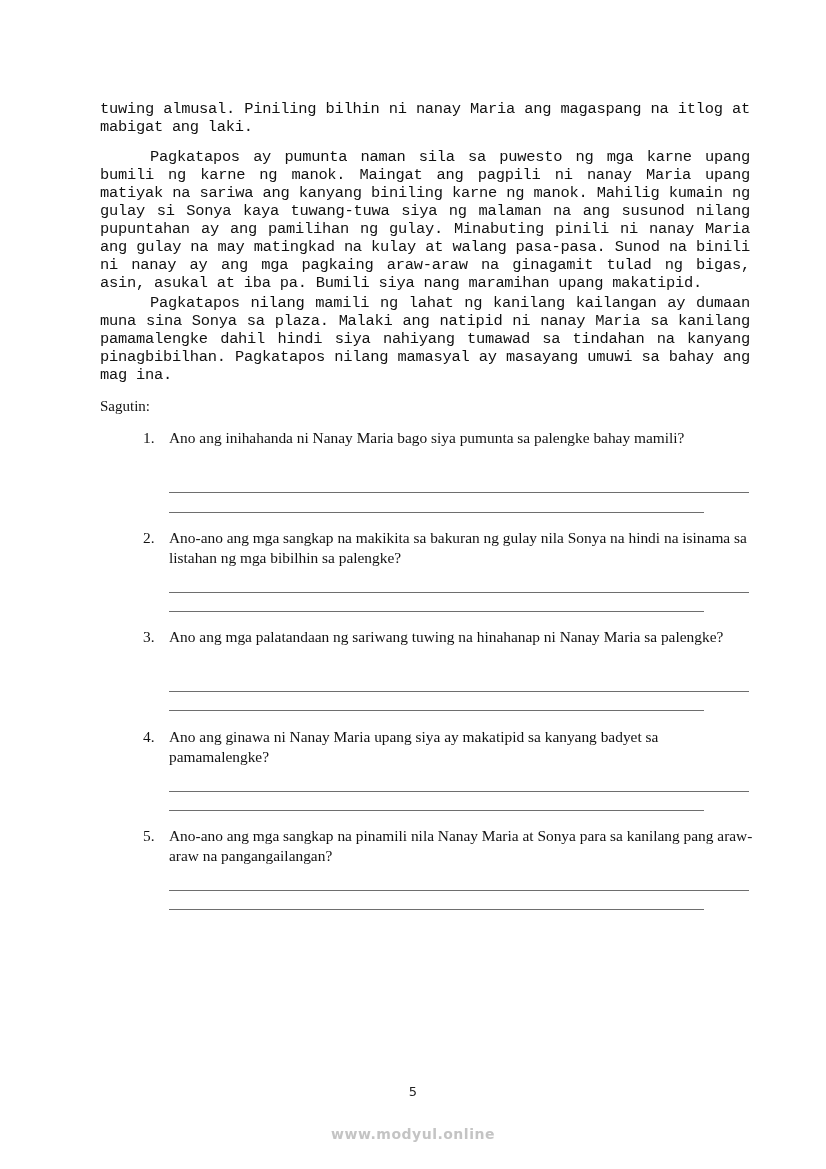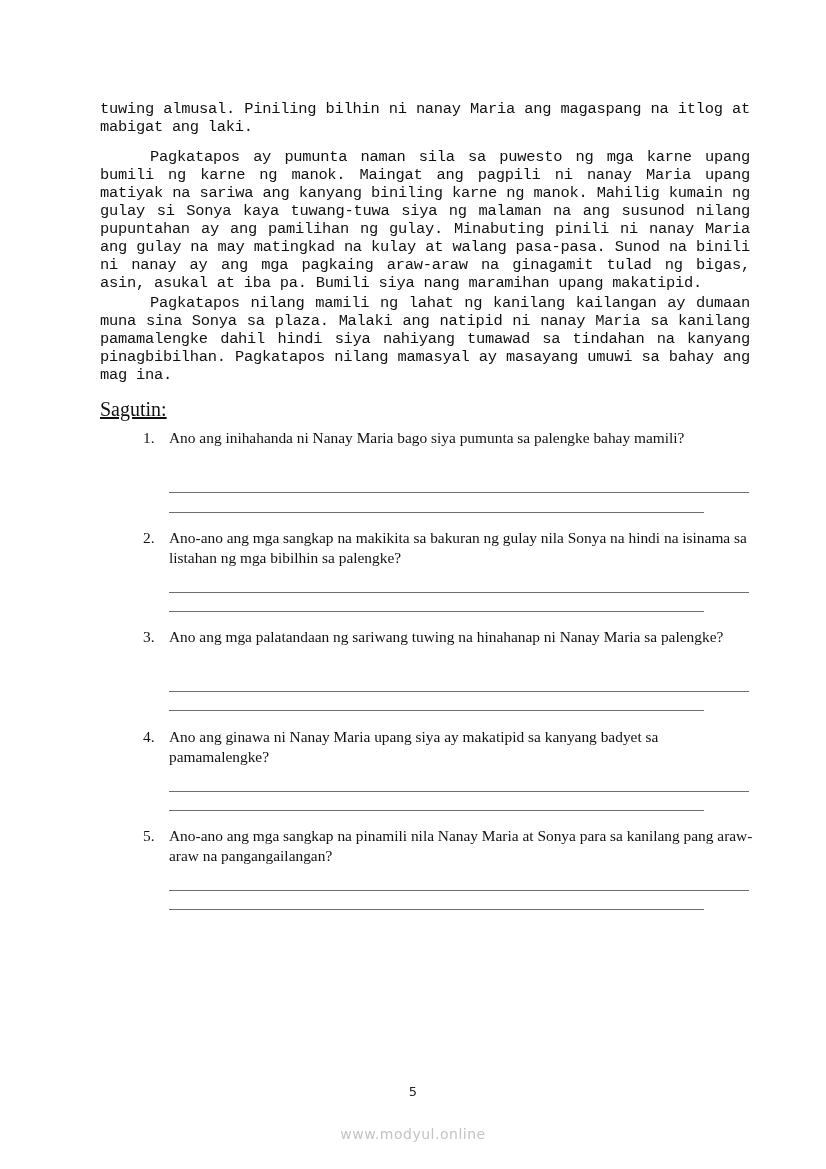--- a/index.html
+++ b/index.html
@@ -12,21 +12,21 @@
     .para {
       position: absolute; left: 100px; width: 650px;
       font-size: 14.2px; line-height: 18px; text-align: justify;
       margin: 0; letter-spacing: -0.25px;
       font-family: Liberation Mono, monospace;
       font-size: 15.4px;
     }
     .indent { text-indent: 50px; }
     .label {
       position: absolute; left: 100px; top: 398px;
-      font-family: "Liberation Serif", serif; font-size: 20px; text-decoration: underline;
+      font-family: "Liberation Serif", serif; font-size: 15px;
     }
     .q {
       position: absolute; left: 143px; width: 610px;
       font-family: "Liberation Serif", serif; font-size: 15.4px; line-height: 20px;
     }
     .q .num { position: absolute; left: 0; top: 0; width: 22px; }
     .q .text { display: block; margin-left: 26px; }
     .ans-line {
       position: absolute; left: 169px; height: 0;
       border-top: 1px solid #6e6e6e;
@@ -34,20 +34,21 @@
     .ans-line.long { width: 580px; }
     .ans-line.short { width: 535px; }
     .page-num {
       position: absolute; left: 0; width: 826px; top: 1084px; text-align: center;
       font-family: "DejaVu Sans", sans-serif; font-size: 13px; color: #222;
     }
     .watermark {
       position: absolute; left: 0; width: 826px; top: 1126px; text-align: center;
       font-family: "DejaVu Sans", sans-serif; font-size: 14px; color: #c4c4c4;
       letter-spacing: 0.5px;
+      font-weight: bold;
     }
   </style>
 </head>
 <body>
 
 <div class="page">
 
   <p class="para" style="top:100px;">tuwing almusal. Piniling bilhin ni nanay Maria ang magaspang na itlog at mabigat ang laki.</p>
   <p class="para indent" style="top:148px;">Pagkatapos ay pumunta naman sila sa puwesto ng mga karne upang bumili ng karne ng manok. Maingat ang pagpili ni nanay Maria upang matiyak na sariwa ang kanyang biniling karne ng manok. Mahilig kumain ng gulay si Sonya kaya tuwang-tuwa siya ng malaman na ang susunod nilang pupuntahan ay ang pamilihan ng gulay. Minabuting pinili ni nanay Maria ang gulay na may matingkad na kulay at walang pasa-pasa. Sunod na binili ni nanay ay ang mga pagkaing araw-araw na ginagamit tulad ng bigas, asin, asukal at iba pa. Bumili siya nang maramihan upang makatipid.</p>
   <p class="para indent" style="top:294px;">Pagkatapos nilang mamili ng lahat ng kanilang kailangan ay dumaan muna sina Sonya sa plaza. Malaki ang natipid ni nanay Maria sa kanilang pamamalengke dahil hindi siya nahiyang tumawad sa tindahan na kanyang pinagbibilhan. Pagkatapos nilang mamasyal ay masayang umuwi sa bahay ang mag ina.</p>

